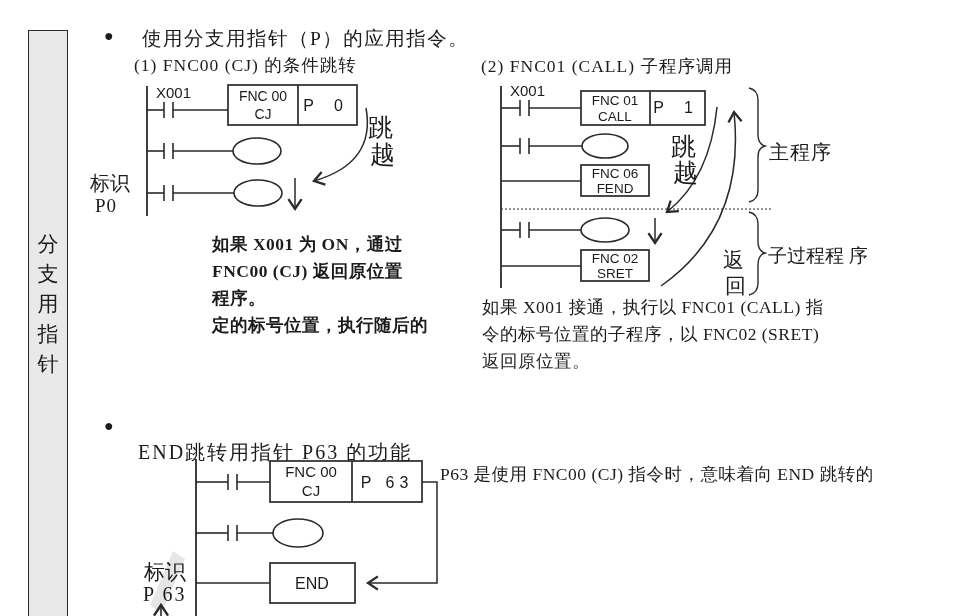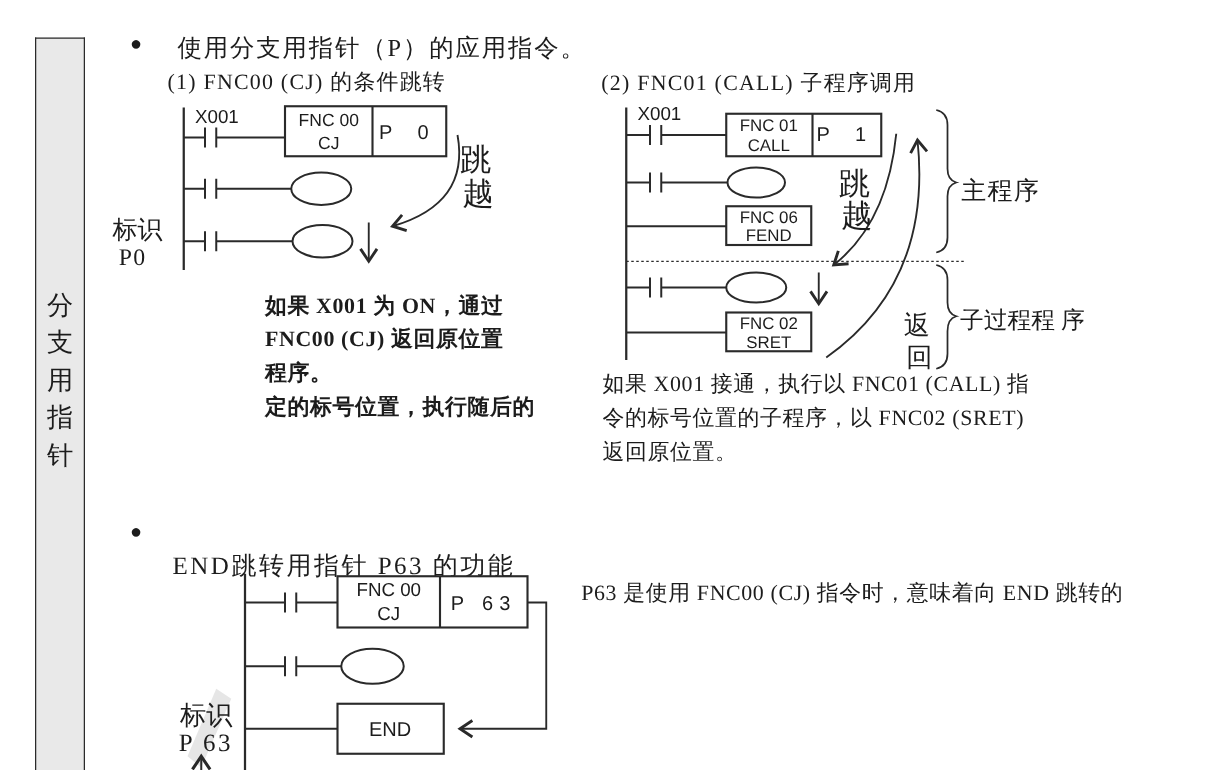--- a/index.html
+++ b/index.html
@@ -204,17 +204,17 @@
 
     <line x1="56" y1="128" x2="130" y2="128" stroke-width="1.6"></line>
     <rect x="130" y="108" width="85" height="40" stroke-width="1.7"></rect>
     <text x="172" y="134" class="sans" font-size="16" text-anchor="middle">END</text>
 
     <text x="4" y="124" class="serif" font-size="21">标识</text>
     <text x="3" y="146" class="serif" font-size="20" letter-spacing="2">P 63</text>
     <line x1="21" y1="161" x2="21" y2="150" stroke-width="1.6" marker-end="url(#ah3)"></line>
   </svg>
 
-  <div class="abs note" style="left:465px;top:461px;">
+  <div class="abs note" style="left:440px;top:461px;">
     <div>P63 是使用 FNC00 (CJ) 指令时，意味着向 END 跳转的</div>
   </div>
 
 </div>
 
 </body></html>

